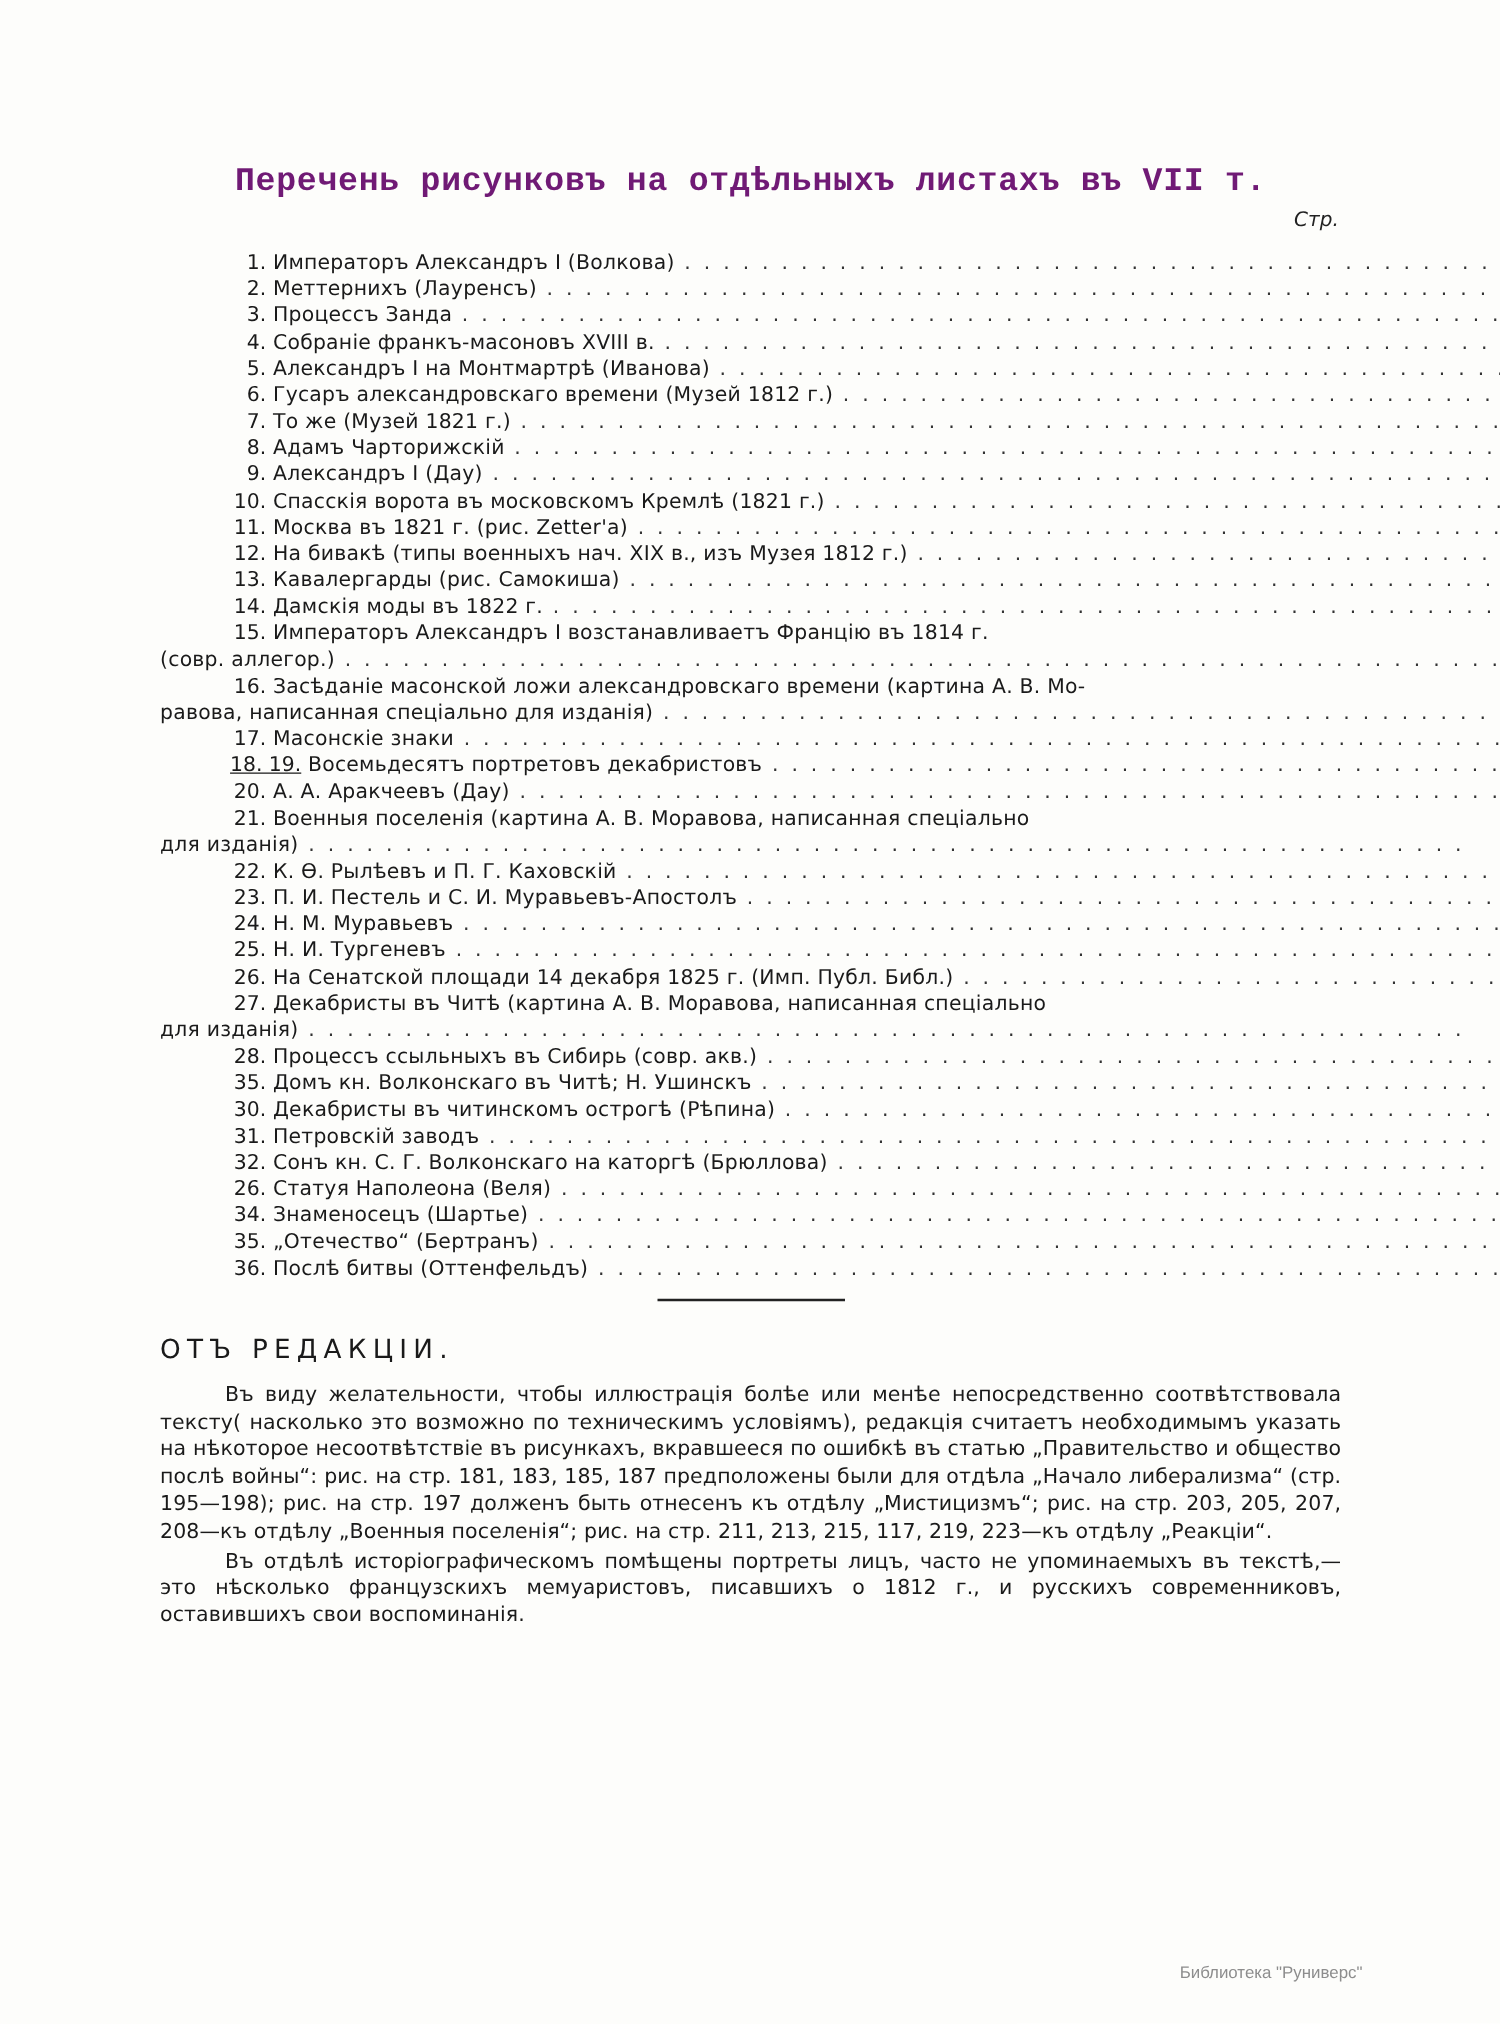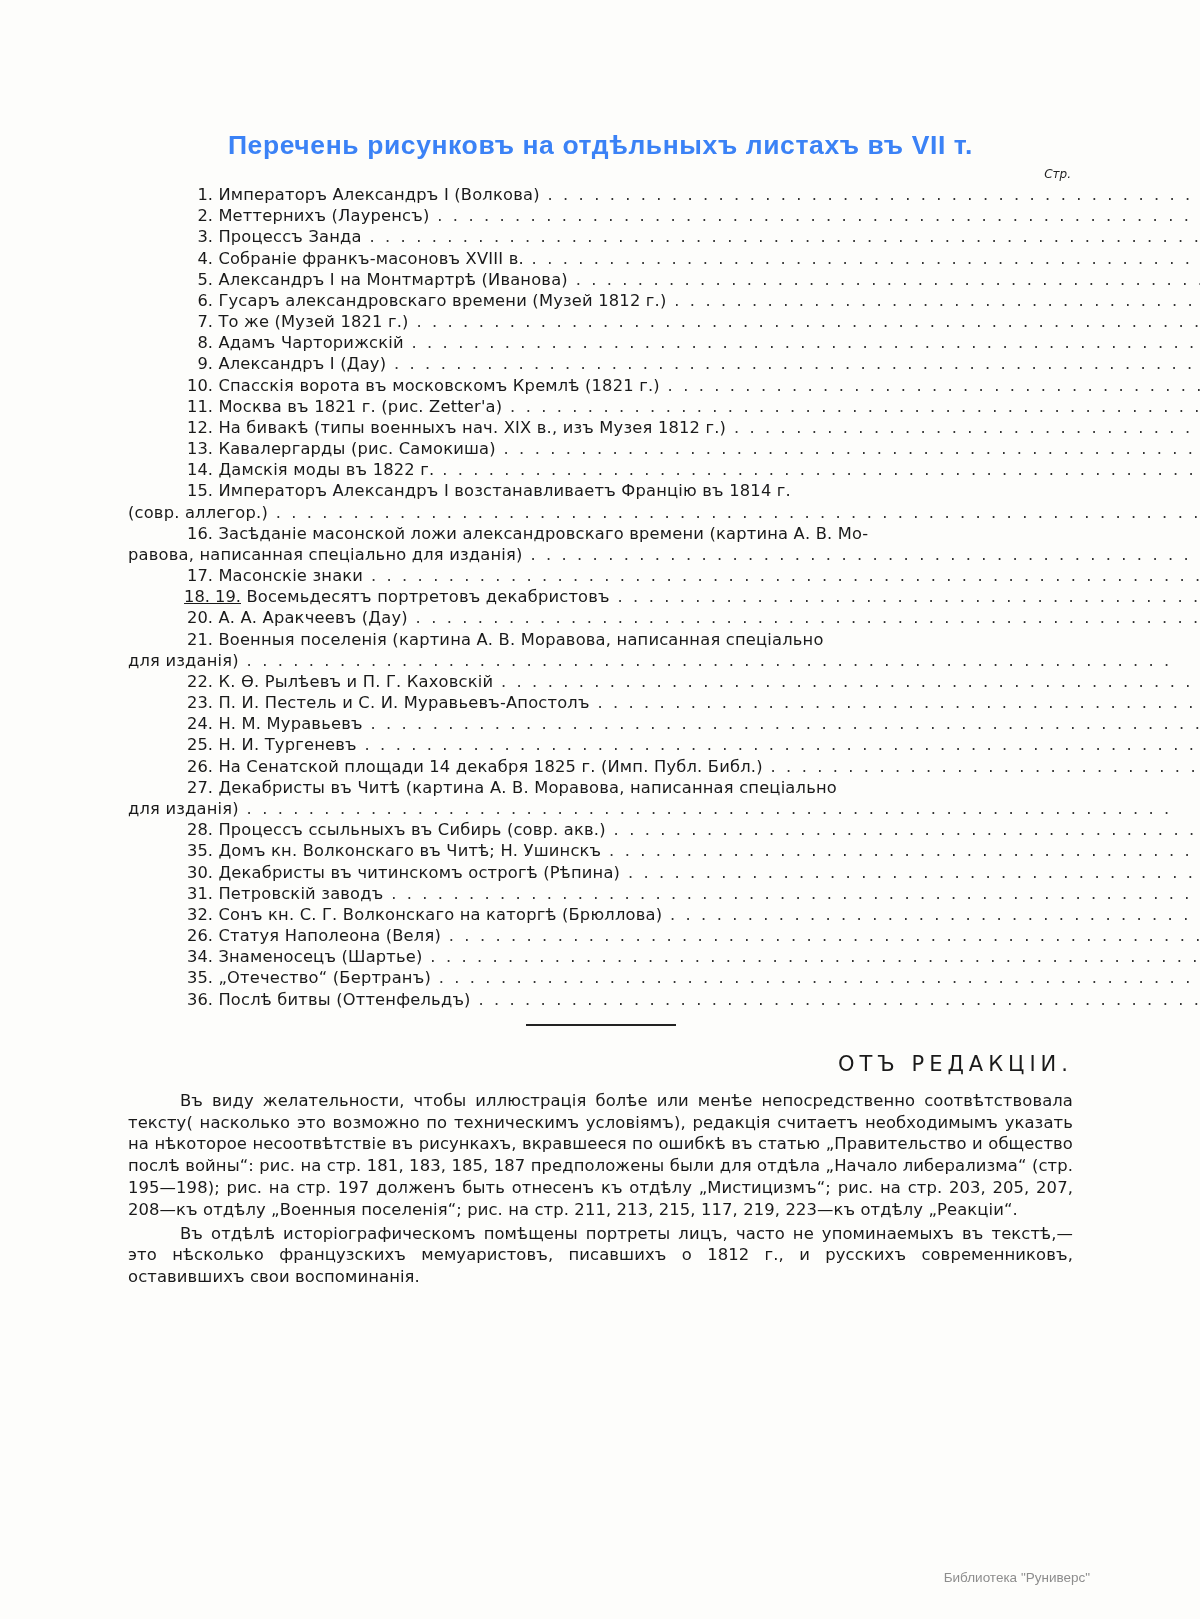--- a/index.html
+++ b/index.html
@@ -22,36 +22,36 @@
     height: 1619px;
     background: #fdfdfb;
   }
   .sheet {
     position: absolute;
     left: 128px;
     top: 130px;
     width: 945px;
   }
   h1.doc-title {
-    font-family: Liberation Sans, sans-serif;
+    font-family: Liberation Mono, monospace;
     font-size: 26.5px;
     font-weight: bold;
     letter-spacing: 0.6px;
     margin: 0 0 6px 0;
     padding: 0;
     text-align: center;
     white-space: nowrap;
-    color: #3b82f6;
+    color: #701a75;
   }
   .col-head {
     text-align: right;
     font-style: italic;
-    font-size: 12px;
+    font-size: 16px;
     padding-right: 2px;
-    margin-bottom: 3px;
+    margin-bottom: 14px;
     color: #222;
   }
   table.list {
     width: 100%;
     border-collapse: collapse;
     font-size: 16.3px;
     line-height: 1.30;
   }
   table.list td {
     padding: 0;
@@ -84,21 +84,21 @@
     letter-spacing: 2.6px;
     color: #333;
   }
   .rule {
     width: 150px;
     height: 0;
     border-top: 2px solid #222;
     margin: 14px auto 0 auto;
   }
   h2.section-title {
-    text-align: right;
+    text-align: left;
     font-size: 21px;
     font-weight: normal;
     letter-spacing: 5px;
     margin: 26px 0 14px 0;
   }
   p.body {
     font-size: 16.4px;
     line-height: 1.33;
     text-align: justify;
     margin: 0 0 2px 0;

